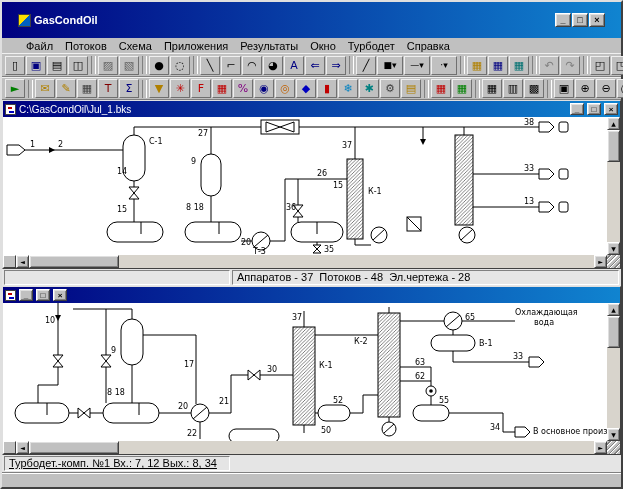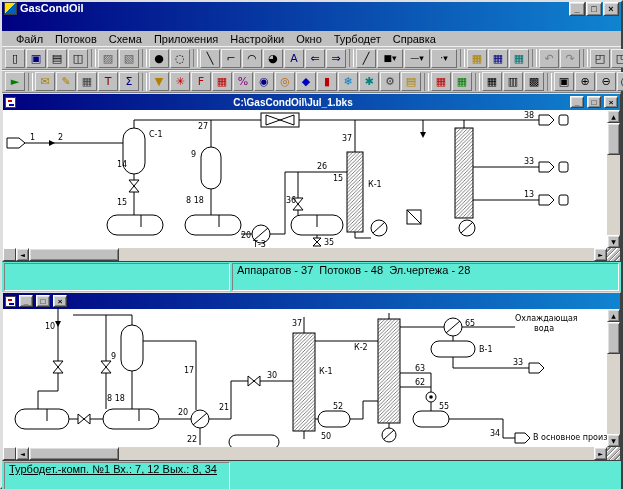--- a/index.html
+++ b/index.html
@@ -3,36 +3,36 @@
 <meta charset="utf-8">
 <style>
   * { box-sizing: border-box; margin: 0; padding: 0; }
   html,body { width:623px; height:489px; overflow:hidden; background:#c0c0c0;
               font-family:"Liberation Sans", sans-serif; }
   .app { width:623px; height:489px; background:#c0c0c0;
          border:2px solid; border-color:#dfdfdf #404040 #404040 #dfdfdf;
          display:flex; flex-direction:column; }
 
   
-  .titlebar { height:29px; flex:none; display:flex; align-items:flex-start; gap:3px;
-              padding:0 2px; background:linear-gradient(90deg,#000080,#1084d0); }
+  .titlebar { height:36px; flex:none; display:flex; align-items:center; gap:3px;
+              padding:0 16px; background:linear-gradient(90deg,#000080,#1084d0); }
   .appicon { width:13px; height:13px; flex:none;
              background:linear-gradient(135deg,#ffe000 50%,#0060c0 50%);
              border:1px solid #404040; }
   .apptitle { color:#fff; font-size:11px; font-weight:bold; flex:1;
               white-space:nowrap; overflow:hidden; }
   .winbtns { display:flex; gap:1px; }
   .winbtn { width:16px; height:14px; background:#c0c0c0; padding:0;
             border:1px solid; border-color:#fff #404040 #404040 #fff;
             box-shadow:inset 1px 1px 0 #dfdfdf, inset -1px -1px 0 #808080;
             font:bold 9px "Liberation Sans",sans-serif; line-height:11px; text-align:center; }
 
   
   .menubar { height:15px; flex:none; display:flex; align-items:center;
-             background:#c0c0c0; padding-left:8px; }
+             background:#c0c0c0; padding-left:18px; }
   .mitem { font-size:11px; padding:0 6px; white-space:nowrap; }
 
   
   .toolbar { flex:none; display:flex; align-items:center; padding:1px 0 1px 3px;
              background:#c0c0c0; border-top:1px solid #f0f0f0; border-bottom:1px solid #808080; }
   .toolbar.tb1 { height:24px; }
   .toolbar.tb2 { height:23px; }
   .tbtn { width:20px; height:19px; flex:none; margin-right:1px; padding:0;
           background:#c0c0c0; color:#000;
           border:1px solid; border-color:#efefef #707070 #707070 #efefef;
@@ -48,22 +48,22 @@
   .child { height:169px; flex:none; background:#c0c0c0;
            border:1px solid; border-color:#dfdfdf #404040 #404040 #dfdfdf;
            display:flex; flex-direction:column; }
   .ctitle { height:16px; flex:none; display:flex; align-items:center; gap:3px;
             padding:0 2px; background:linear-gradient(90deg,#000080,#1084d0); }
   .cicon { width:11px; height:11px; flex:none; background-color:#fff;
            border:1px solid #404040;
            background-image:linear-gradient(#c00000,#c00000),linear-gradient(#0000c0,#0000c0);
            background-size:4px 2px,5px 2px; background-position:2px 2px,3px 6px;
            background-repeat:no-repeat; }
-  .ctext { color:#fff; font-size:10px; font-weight:bold; flex:1;
-           white-space:nowrap; overflow:hidden;text-align:center; }
+  .ctext { color:#fff; font-size:10px; font-weight:normal; flex:1;
+           white-space:nowrap; overflow:hidden; }
   .cbtn { width:14px; height:12px; background:#c0c0c0; padding:0;
           border:1px solid; border-color:#fff #404040 #404040 #fff;
           box-shadow:inset 1px 1px 0 #dfdfdf, inset -1px -1px 0 #808080;
           font:bold 8px "Liberation Sans",sans-serif; line-height:9px; text-align:center; }
   .cmain { flex:none; height:138px; display:flex; }
   .canvas { width:604px; flex:none; background:#fff; position:relative; }
   .diagram { display:block; width:604px; height:138px; }
   .diagram .s { stroke:#000; stroke-width:1; fill:none; }
   .diagram .w { stroke:#000; stroke-width:1; fill:#fff; }
   .diagram .b { fill:#000; stroke:none; }
@@ -83,21 +83,21 @@
   .cornerbox { width:13px; height:13px; flex:none; background:#c0c0c0;
                border:1px solid; border-color:#fff #404040 #404040 #fff; }
   .htrack { flex:1; position:relative; }
   .hthumb { position:absolute; left:0; top:0; height:13px; width:90px; background:#c0c0c0;
             border:1px solid; border-color:#fff #404040 #404040 #fff;
             box-shadow:inset 1px 1px 0 #dfdfdf, inset -1px -1px 0 #808080; }
   .corner { width:13px; height:13px; flex:none;
             background:repeating-linear-gradient(135deg,#c0c0c0 0 2px,#808080 2px 3px,#fff 3px 4px); }
 
   
-  .statusrow { height:30px; flex:none; display:flex; gap:2px; padding:1px 2px; background:#5eead4; }
+  .statusrow { height:17px; flex:none; display:flex; gap:2px; padding:1px 2px; background:#e5e5e5; }
   .spanel { border:1px solid; border-color:#808080 #fff #fff #808080;
             font-size:11px; line-height:13px; padding:0 4px; white-space:pre; overflow:hidden; }
   .spanel.left { width:226px; flex:none;text-decoration:underline; }
   .spanel.right { flex:1; }
 
   .filler { flex:1; background:#c0c0c0; border-top:1px solid #808080; box-shadow:inset 0 1px 0 #fff; }
 </style>
 </head>
 <body>
 
@@ -111,21 +111,21 @@
       <button class="winbtn">□</button>
       <button class="winbtn">×</button>
     </span>
   </div>
 
   <div class="menubar">
     <span class="mitem">Файл</span>
     <span class="mitem">Потоков</span>
     <span class="mitem">Схема</span>
     <span class="mitem">Приложения</span>
-    <span class="mitem">Настройки</span>
+    <span class="mitem">Результаты</span>
     <span class="mitem">Окно</span>
     <span class="mitem">Турбодет</span>
     <span class="mitem">Справка</span>
   </div>
 
   <div class="toolbar tb1">
       <button class="tbtn">▯</button>
       <button class="tbtn" style="color: rgb(0, 0, 128);">▣</button>
       <button class="tbtn">▤</button>
       <button class="tbtn">◫</button>

